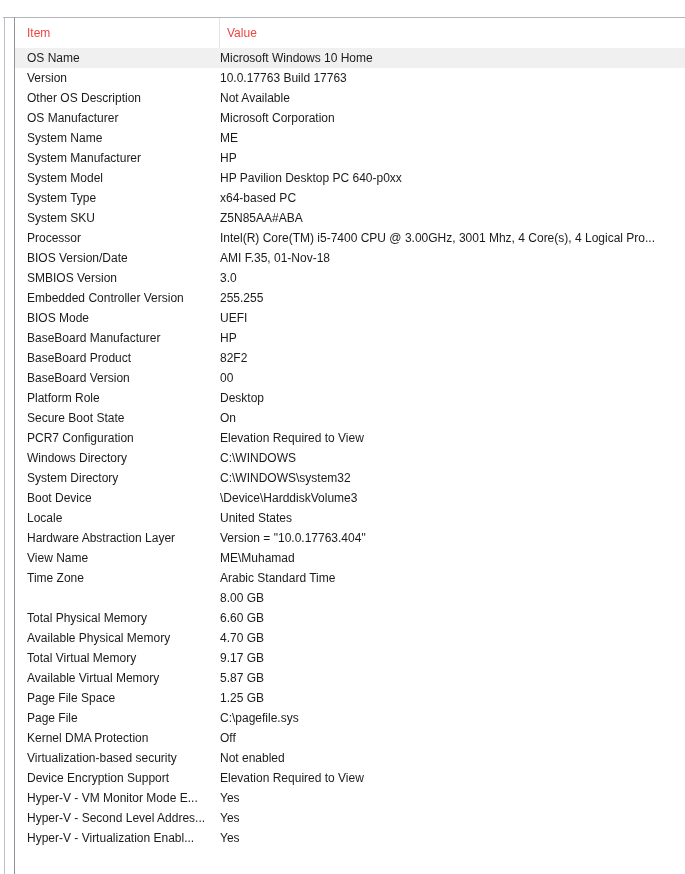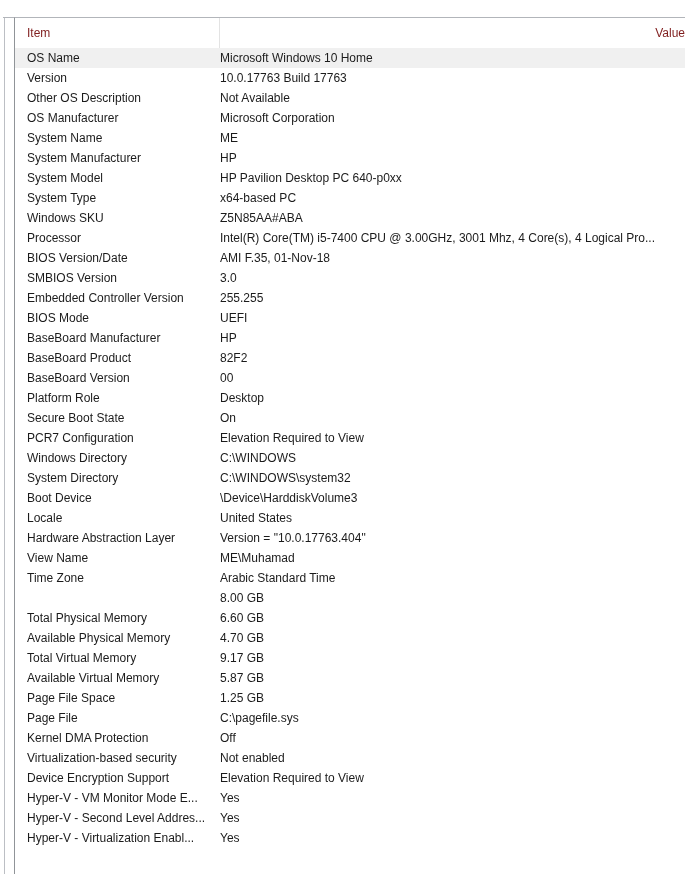--- a/index.html
+++ b/index.html
@@ -64,24 +64,24 @@
     background: #ffffff;
     overflow: hidden;
   }
   .lv-header .hcell {
     position: absolute;
     top: 0;
     height: 30px;
     line-height: 30px;
     white-space: nowrap;
     overflow: hidden;
-    color: #7f1d1d;
+    color: #ef4444;
   }
   .hcell.item-col  { left: 0;     width: 204px; padding-left: 12px; }
-  .hcell.value-col { left: 204px; right: 0;     padding-left: 8px; text-align: right;  }
+  .hcell.value-col { left: 204px; right: 0;     padding-left: 8px;  }
   .header-sep {
     position: absolute;
     left: 204px;
     top: 0;
     width: 1px;
     height: 30px;
     background: #e3e3e3;
   }
   .lv-body { position: relative; }
   .row {
@@ -145,21 +145,21 @@
         </div>
         <div class="row">
           <div class="cell item">System Model</div>
           <div class="cell value">HP Pavilion Desktop PC 640-p0xx</div>
         </div>
         <div class="row">
           <div class="cell item">System Type</div>
           <div class="cell value">x64-based PC</div>
         </div>
         <div class="row">
-          <div class="cell item">Windows SKU</div>
+          <div class="cell item">System SKU</div>
           <div class="cell value">Z5N85AA#ABA</div>
         </div>
         <div class="row">
           <div class="cell item">Processor</div>
           <div class="cell value">Intel(R) Core(TM) i5-7400 CPU @ 3.00GHz, 3001 Mhz, 4 Core(s), 4 Logical Pro...</div>
         </div>
         <div class="row">
           <div class="cell item">BIOS Version/Date</div>
           <div class="cell value">AMI F.35, 01-Nov-18</div>
         </div>

